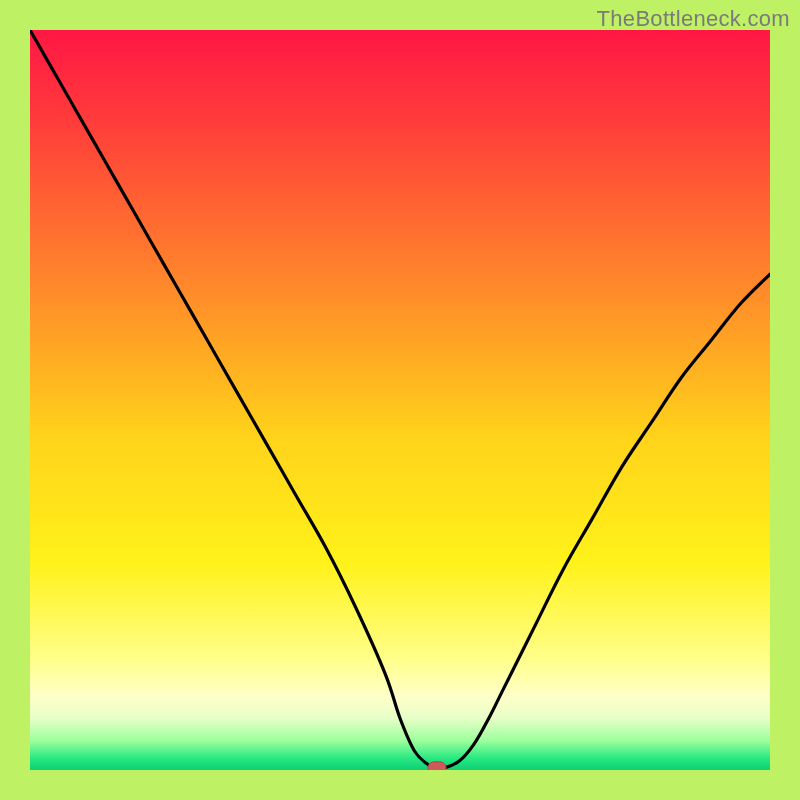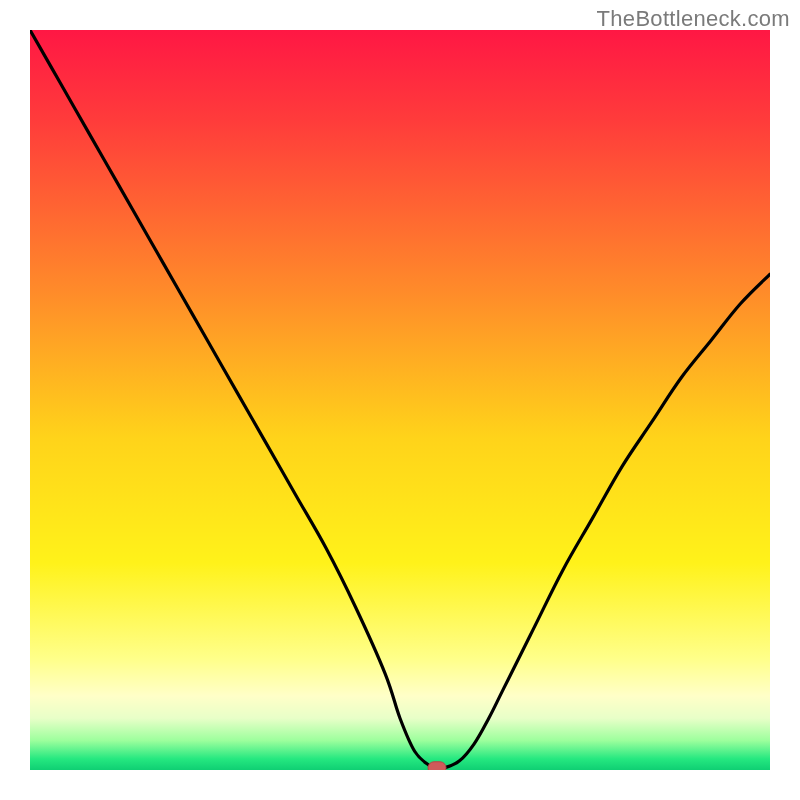--- a/index.html
+++ b/index.html
@@ -8,21 +8,21 @@
     width: 800px;
     height: 800px;
     overflow: hidden;
     background: #000;
     font-family: Arial, Helvetica, sans-serif;
   }
   .frame {
     position: relative;
     width: 800px;
     height: 800px;
-    background: #ffffff;
+    background: #bef264;
   }
   .plot {
     position: absolute;
     left: 30px;
     top: 30px;
     width: 740px;
     height: 740px;
     overflow: hidden;
   }
   .plot svg {

